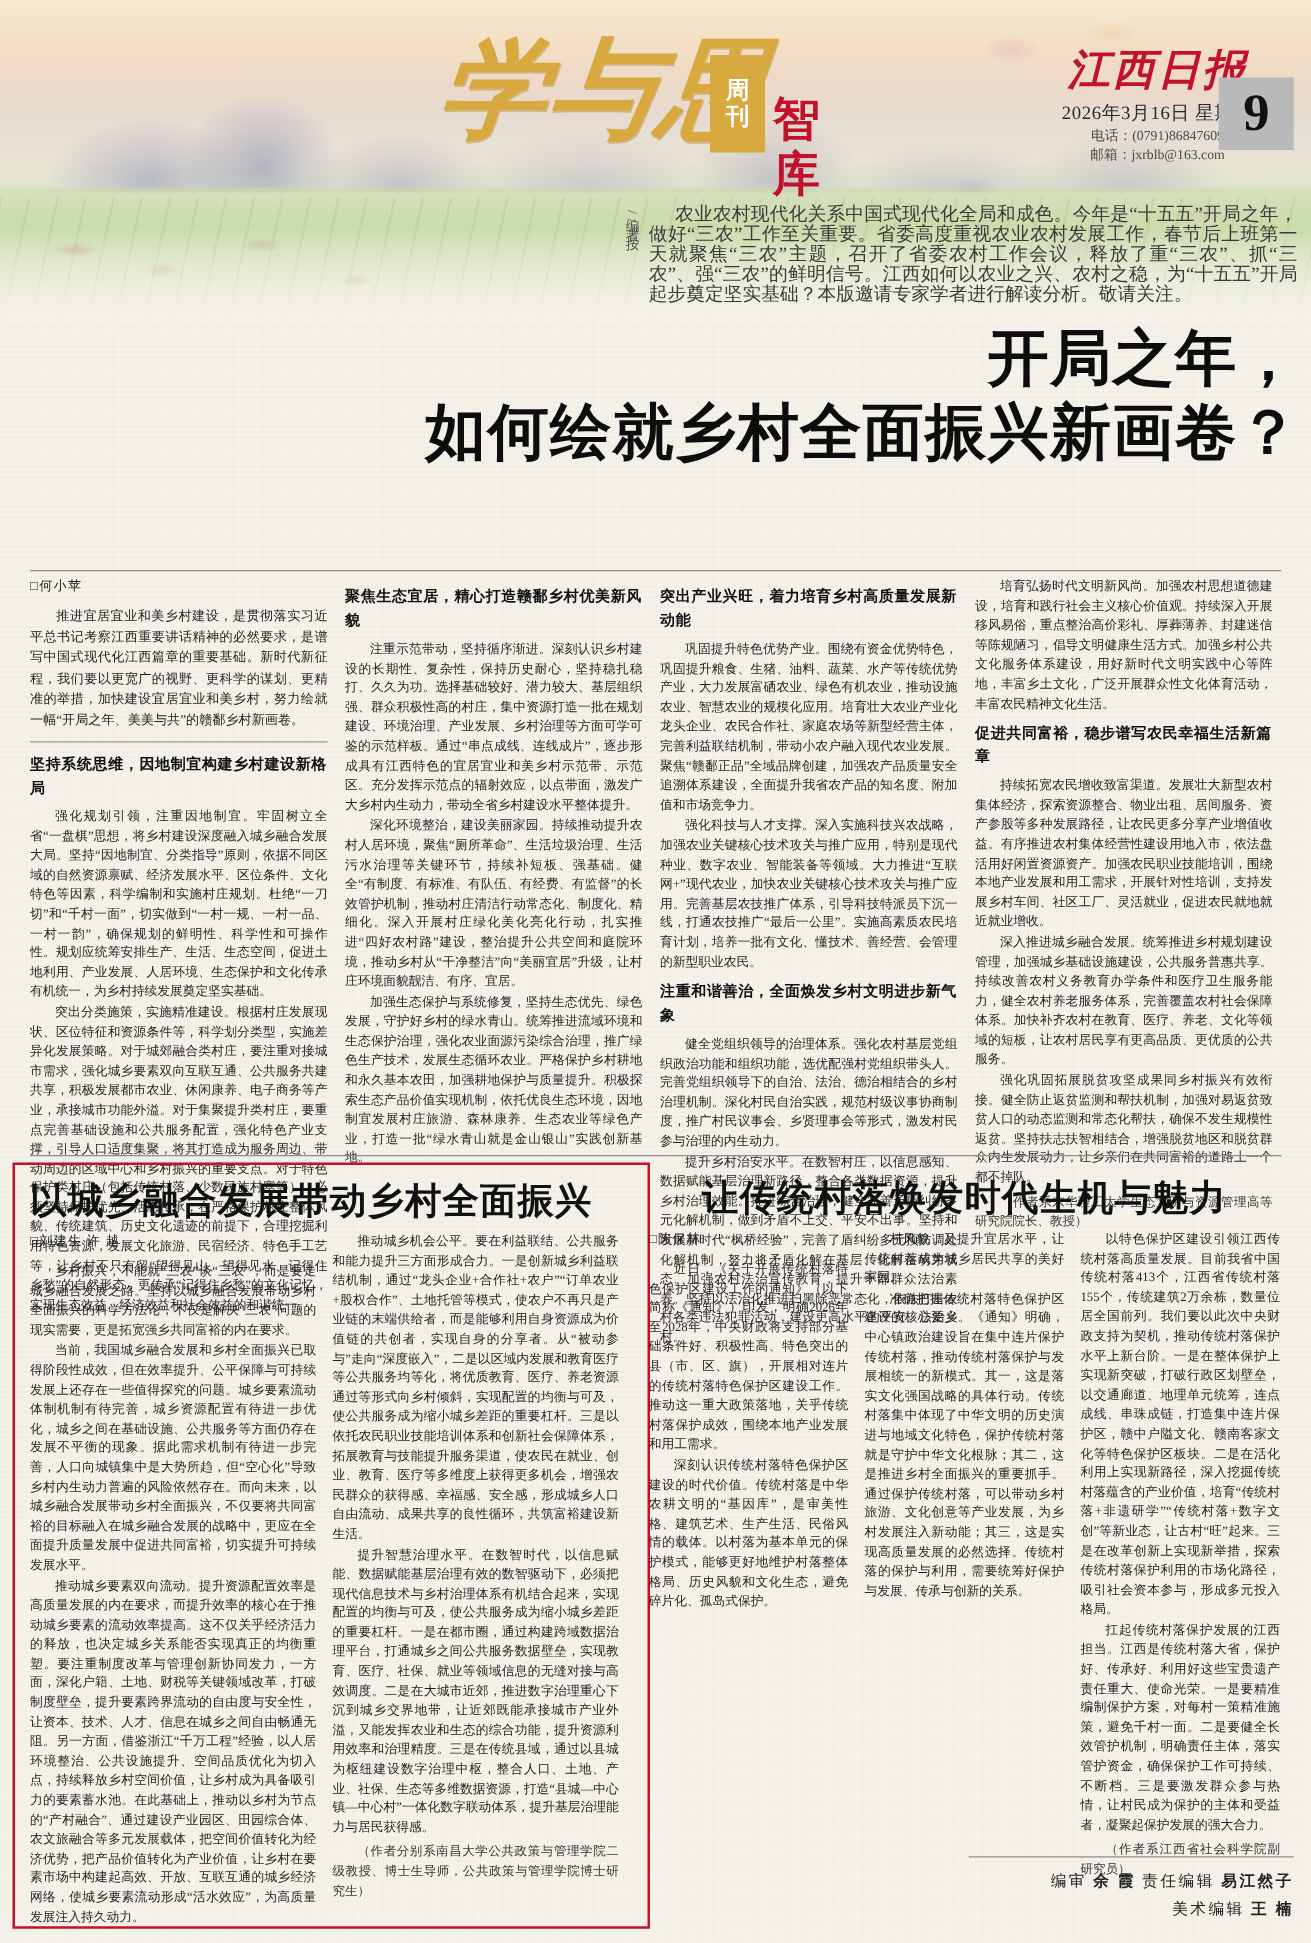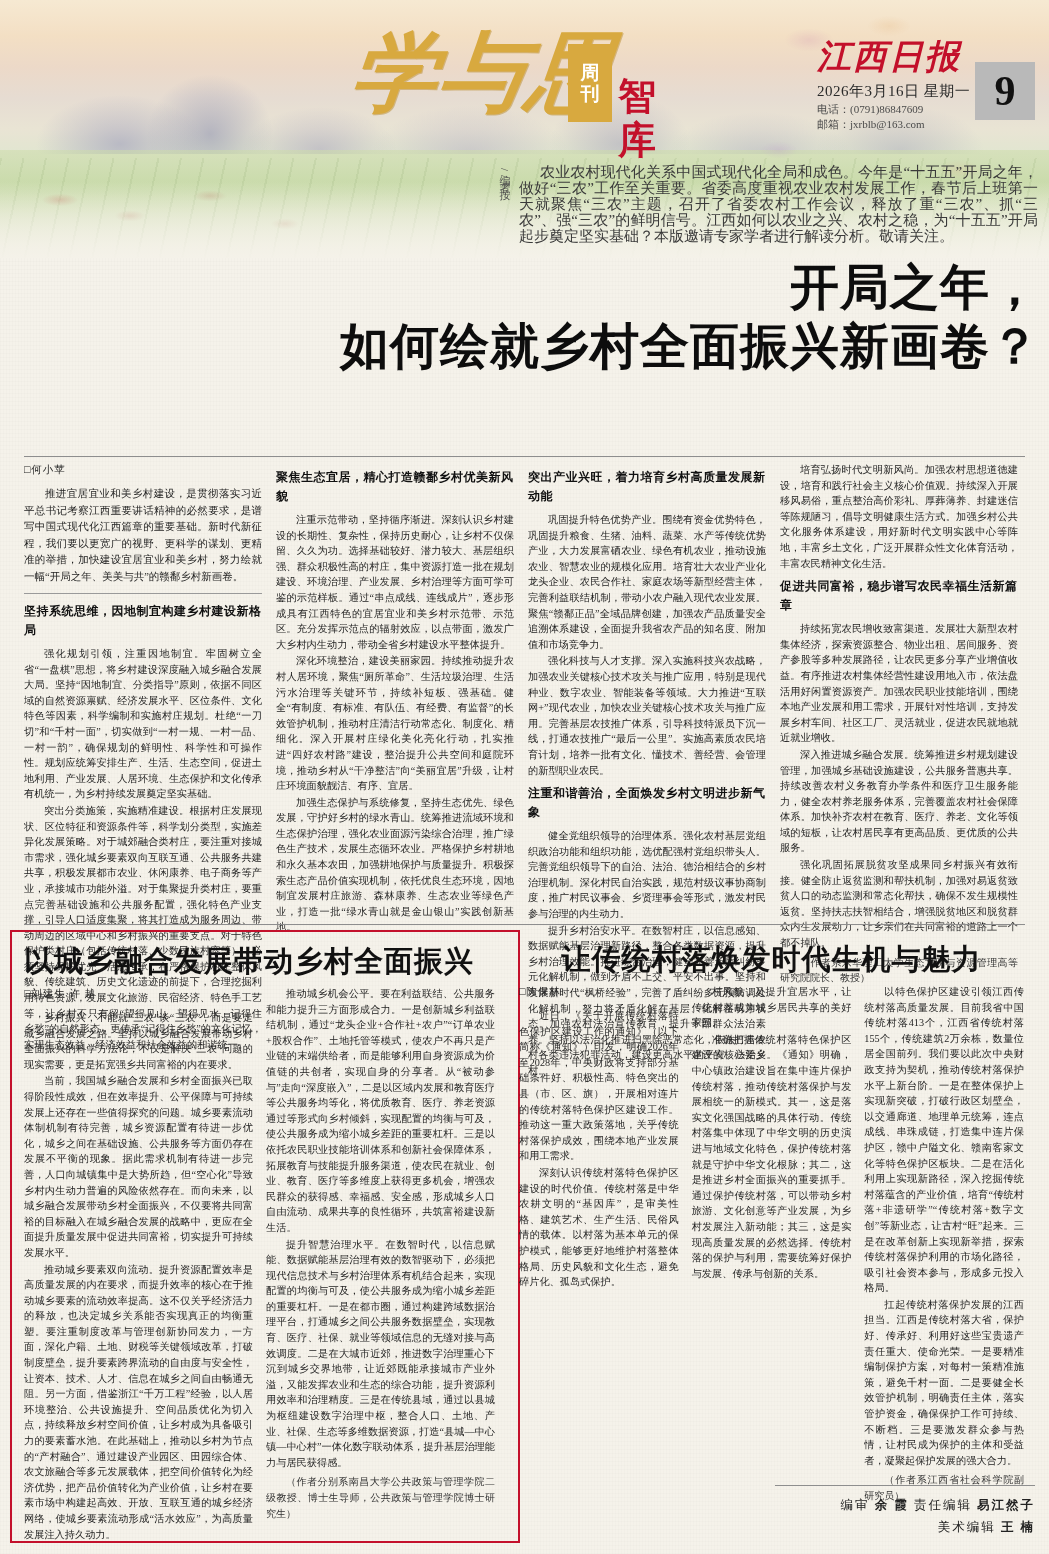--- a/index.html
+++ b/index.html
@@ -57,21 +57,21 @@
     font-family:"DejaVu Serif",serif;font-weight:700;font-style:italic;
     color:#d8a93f;text-shadow:1px 1px 0 rgba(180,130,30,.45);transform:skewX(-6deg);}
   .logo-zk-box{position:absolute;left:216px;top:20px;width:44px;height:78px;background:#d8a93f;
     display:flex;flex-direction:column;align-items:center;justify-content:center;}
   .logo-zk-box span{color:#fff;font-size:19px;line-height:21px;font-weight:700;
     font-family:"Liberation Serif",serif;}
   .logo-zhiku{position:absolute;left:266px;top:50px;font-size:38px;line-height:44px;
     color:#c3102b;font-weight:700;letter-spacing:10px;font-family:"Liberation Serif",serif;}
 
   
-  .nameplate{position:absolute;right:14px;top:36px;width:218px;text-align:left;}
+  .nameplate{position:absolute;right:14px;top:36px;width:218px;text-align:center;}
   .np-title{font-size:34px;line-height:40px;color:#c3102b;font-weight:700;font-style:italic;
     letter-spacing:2px;font-family:"DejaVu Serif",serif;}
   .np-date{font-size:15px;line-height:22px;color:#2a2a2a;margin-top:4px;letter-spacing:.5px;}
   .np-line{font-size:11px;line-height:15px;color:#4a4a4a;}
   .pagenum{position:absolute;right:14px;top:62px;width:60px;height:58px;background:#b9b9b9;
     display:flex;align-items:center;justify-content:center;
     font-size:42px;font-weight:700;color:#111;font-family:"Liberation Serif",serif;}
 
   
   .ednote{position:absolute;left:498px;top:164px;width:540px;display:flex;gap:8px;}
@@ -175,21 +175,21 @@
       <div class="byline">□何小苹</div>
       <div class="lead-box">
         <div class="lead">推进宜居宜业和美乡村建设，是贯彻落实习近平总书记考察江西重要讲话精神的必然要求，是谱写中国式现代化江西篇章的重要基础。新时代新征程，我们要以更宽广的视野、更科学的谋划、更精准的举措，加快建设宜居宜业和美乡村，努力绘就一幅“开局之年、美美与共”的赣鄱乡村新画卷。</div>
       </div>
       <div class="sechead">坚持系统思维，因地制宜构建乡村建设新格局</div>
       <p class="bt">强化规划引领，注重因地制宜。牢固树立全省“一盘棋”思想，将乡村建设深度融入城乡融合发展大局。坚持“因地制宜、分类指导”原则，依据不同区域的自然资源禀赋、经济发展水平、区位条件、文化特色等因素，科学编制和实施村庄规划。杜绝“一刀切”和“千村一面”，切实做到“一村一规、一村一品、一村一韵”，确保规划的鲜明性、科学性和可操作性。规划应统筹安排生产、生活、生态空间，促进土地利用、产业发展、人居环境、生态保护和文化传承有机统一，为乡村持续发展奠定坚实基础。</p>
       <p class="bt">突出分类施策，实施精准建设。根据村庄发展现状、区位特征和资源条件等，科学划分类型，实施差异化发展策略。对于城郊融合类村庄，要注重对接城市需求，强化城乡要素双向互联互通、公共服务共建共享，积极发展都市农业、休闲康养、电子商务等产业，承接城市功能外溢。对于集聚提升类村庄，要重点完善基础设施和公共服务配置，强化特色产业支撑，引导人口适度集聚，将其打造成为服务周边、带动周边的区域中心和乡村振兴的重要支点。对于特色保护类村庄（包括传统村落、少数民族村寨等），必须坚持保护优先、活态传承，在严格保护村庄整体风貌、传统建筑、历史文化遗迹的前提下，合理挖掘利用特色资源，发展文化旅游、民宿经济、特色手工艺等，让乡村不只有留“望得见山、望得见水、记得住乡愁”的自然形态，更传承“记得住乡愁”的文化记忆，实现生态效益、经济效益和社会效益的和谐统一。</p>
     </div>
     <div class="col">
       <div class="sechead">聚焦生态宜居，精心打造赣鄱乡村优美新风貌</div>
-      <p class="bt">注重示范带动，坚持循序渐进。深刻认识乡村建设的长期性、复杂性，保持历史耐心，让乡村不仅保留、久久为功。选择基础较好、潜力较大、基层组织强、群众积极性高的村庄，集中资源打造一批在规划建设、环境治理、产业发展、乡村治理等方面可学可鉴的示范样板。通过“串点成线、连线成片”，逐步形成具有江西特色的宜居宜业和美乡村示范带、示范区。充分发挥示范点的辐射效应，以点带面，激发广大乡村内生动力，带动全省乡村建设水平整体提升。</p>
+      <p class="bt">注重示范带动，坚持循序渐进。深刻认识乡村建设的长期性、复杂性，保持历史耐心，坚持稳扎稳打、久久为功。选择基础较好、潜力较大、基层组织强、群众积极性高的村庄，集中资源打造一批在规划建设、环境治理、产业发展、乡村治理等方面可学可鉴的示范样板。通过“串点成线、连线成片”，逐步形成具有江西特色的宜居宜业和美乡村示范带、示范区。充分发挥示范点的辐射效应，以点带面，激发广大乡村内生动力，带动全省乡村建设水平整体提升。</p>
       <p class="bt">深化环境整治，建设美丽家园。持续推动提升农村人居环境，聚焦“厕所革命”、生活垃圾治理、生活污水治理等关键环节，持续补短板、强基础。健全“有制度、有标准、有队伍、有经费、有监督”的长效管护机制，推动村庄清洁行动常态化、制度化、精细化。深入开展村庄绿化美化亮化行动，扎实推进“四好农村路”建设，整治提升公共空间和庭院环境，推动乡村从“干净整洁”向“美丽宜居”升级，让村庄环境面貌靓洁、有序、宜居。</p>
       <p class="bt">加强生态保护与系统修复，坚持生态优先、绿色发展，守护好乡村的绿水青山。统筹推进流域环境和生态保护治理，强化农业面源污染综合治理，推广绿色生产技术，发展生态循环农业。严格保护乡村耕地和永久基本农田，加强耕地保护与质量提升。积极探索生态产品价值实现机制，依托优良生态环境，因地制宜发展村庄旅游、森林康养、生态农业等绿色产业，打造一批“绿水青山就是金山银山”实践创新基地。</p>
     </div>
     <div class="col">
       <div class="sechead">突出产业兴旺，着力培育乡村高质量发展新动能</div>
       <p class="bt">巩固提升特色优势产业。围绕有资金优势特色，巩固提升粮食、生猪、油料、蔬菜、水产等传统优势产业，大力发展富硒农业、绿色有机农业，推动设施农业、智慧农业的规模化应用。培育壮大农业产业化龙头企业、农民合作社、家庭农场等新型经营主体，完善利益联结机制，带动小农户融入现代农业发展。聚焦“赣鄱正品”全域品牌创建，加强农产品质量安全追溯体系建设，全面提升我省农产品的知名度、附加值和市场竞争力。</p>
       <p class="bt">强化科技与人才支撑。深入实施科技兴农战略，加强农业关键核心技术攻关与推广应用，特别是现代种业、数字农业、智能装备等领域。大力推进“互联网+”现代农业，加快农业关键核心技术攻关与推广应用。完善基层农技推广体系，引导科技特派员下沉一线，打通农技推广“最后一公里”。实施高素质农民培育计划，培养一批有文化、懂技术、善经营、会管理的新型职业农民。</p>
       <div class="sechead">注重和谐善治，全面焕发乡村文明进步新气象</div>
       <p class="bt">健全党组织领导的治理体系。强化农村基层党组织政治功能和组织功能，选优配强村党组织带头人。完善党组织领导下的自治、法治、德治相结合的乡村治理机制。深化村民自治实践，规范村级议事协商制度，推广村民议事会、乡贤理事会等形式，激发村民参与治理的内生动力。</p>
       <p class="bt">提升乡村治安水平。在数智村庄，以信息感知、数据赋能基层治理新路径，整合各类数据资源，提升乡村治理效能。推进综合治理，健全完善矛盾纠纷多元化解机制，做到矛盾不上交、平安不出事。坚持和发展新时代“枫桥经验”，完善了盾纠纷多元预防调处化解机制，努力将矛盾化解在基层、化解在萌芽状态。加强农村法治宣传教育，提升干部群众法治素养。坚持以法治化推进扫黑除恶常态化，依法打击农村各类违法犯罪活动，建设更高水平的平安、法治乡村。</p>

